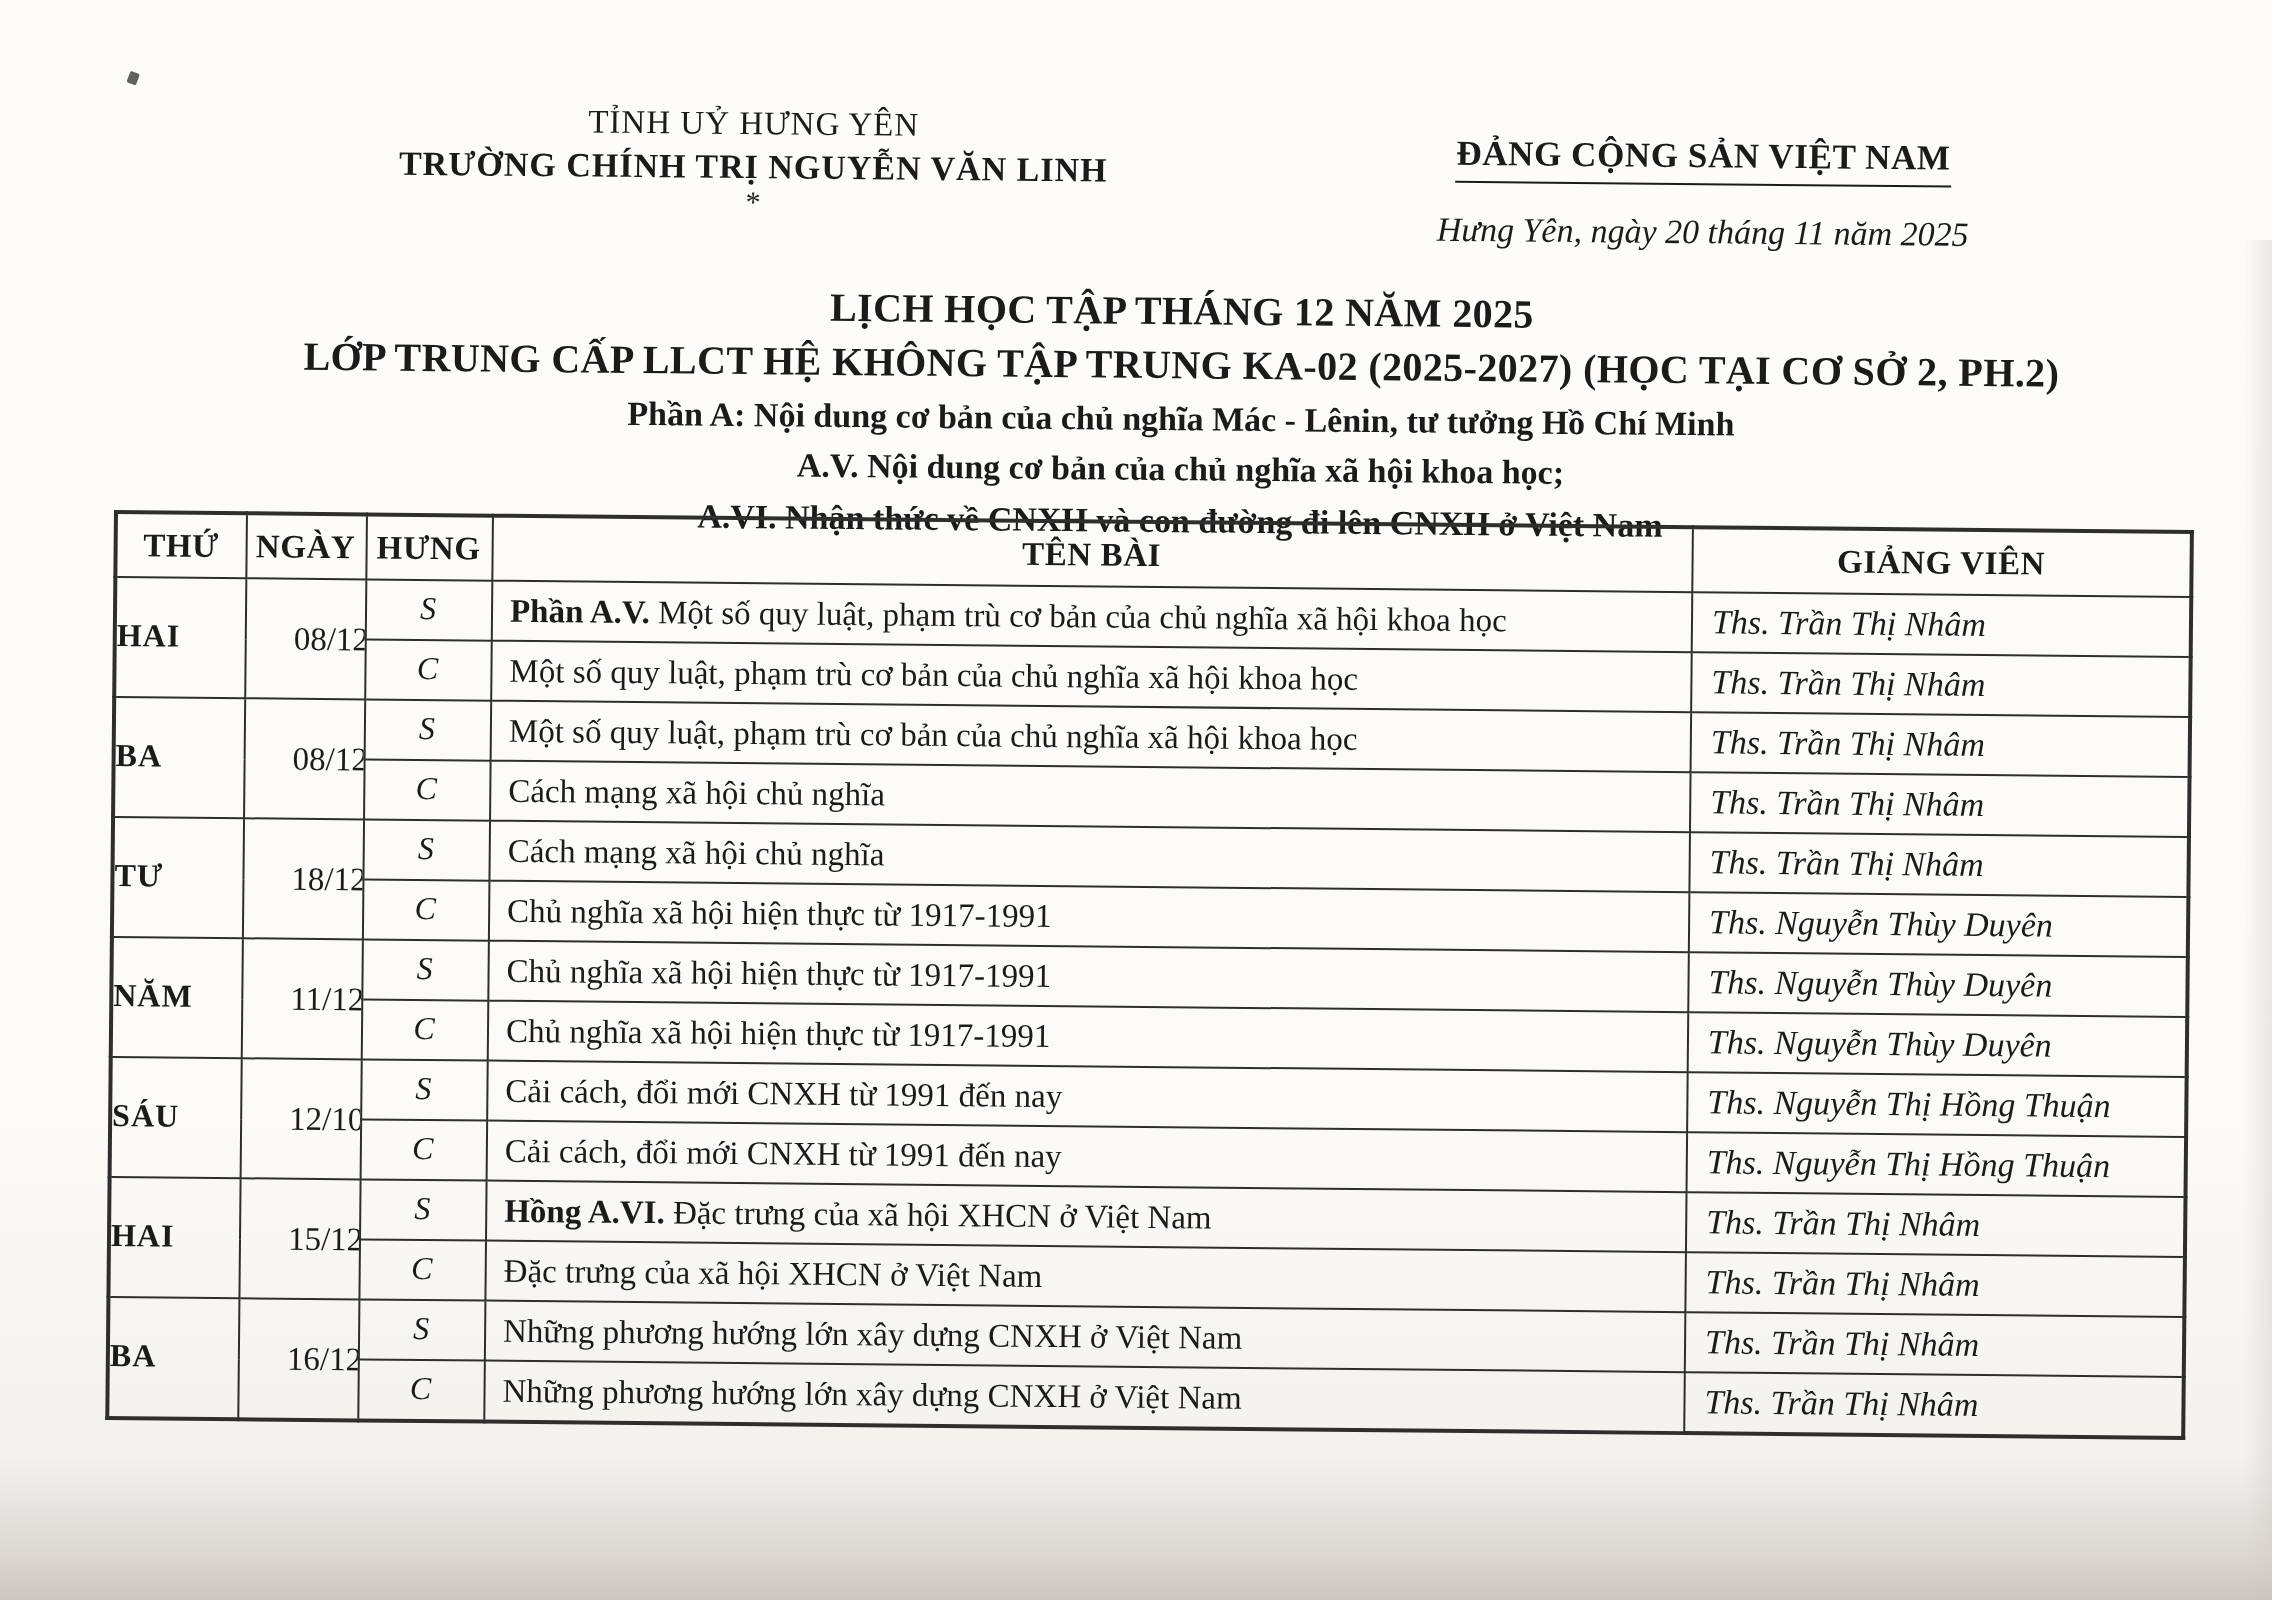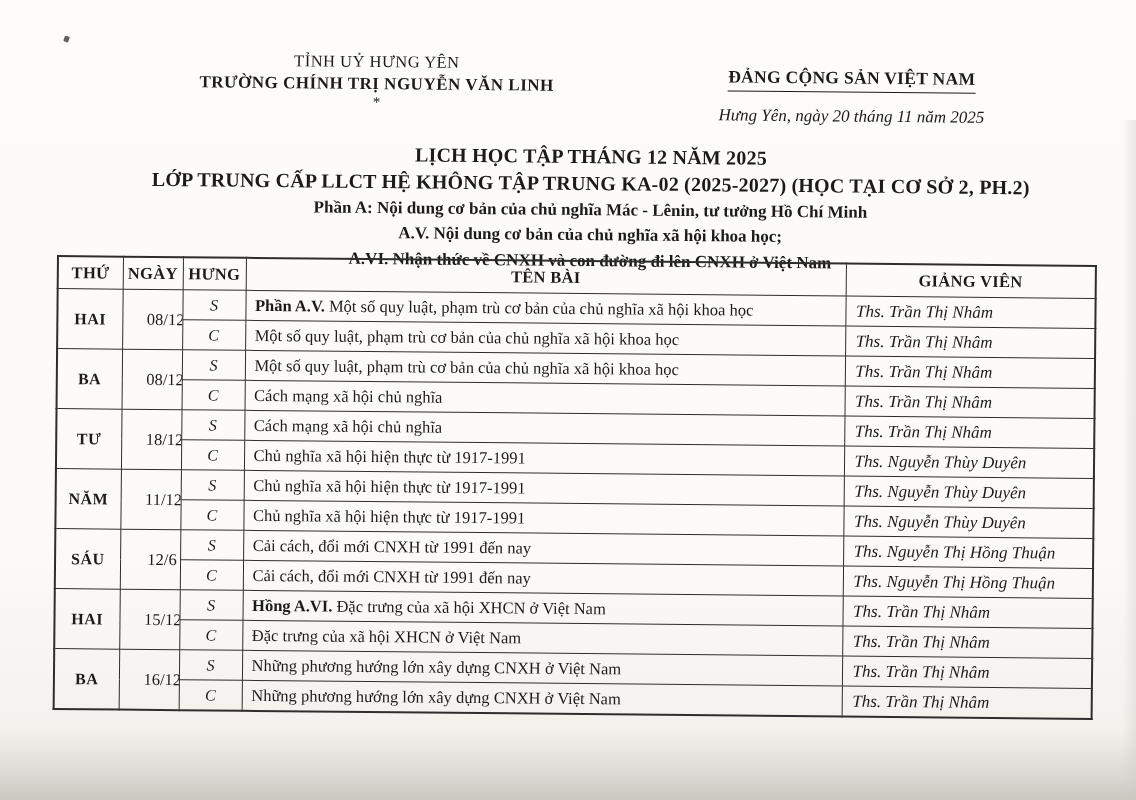--- a/index.html
+++ b/index.html
@@ -29,21 +29,21 @@
   .title-block{position:absolute;left:60px;top:139px;width:1060px;text-align:center;line-height:1.2;}
   .title-1,.title-2{font-size:20px;font-weight:bold;letter-spacing:.2px;}
   .title-2{margin-top:3px;}
   .subtitle{font-size:17px;font-weight:bold;margin-top:5px;}
   .tbl-wrap{position:absolute;left:57px;top:255px;width:1038px;}
   table{border-collapse:collapse;table-layout:fixed;width:1038px;}
   th,td{border:1.6px solid #2e2e2e;padding:0;overflow:hidden;white-space:nowrap;}
   table{border:2px solid #2e2e2e;}
   th{height:31px;font-size:16.5px;font-weight:bold;text-align:center;letter-spacing:.3px;}
   td{height:29px;}
-  td.day{font-weight:bold;font-size:16px;text-align:center;letter-spacing:.5px;}
+  td.day{font-weight:bold;font-size:16px;letter-spacing:.5px;}
   td.date{font-size:16.5px;text-align:center;padding-left:24px;}
   td.session{font-size:16px;font-style:italic;text-align:center;}
   td.lesson{font-size:16.5px;text-align:left;padding-left:9px;}
   td.lesson b{font-weight:bold;margin-top:36px;}
   td.teacher{font-size:17px;font-style:italic;text-align:left;padding-left:10px;}
   .shadow-bottom{position:absolute;left:0;right:0;bottom:0;height:72px;
     background:linear-gradient(180deg,rgba(210,207,201,0) 0%,rgba(207,204,198,.55) 70%,rgba(198,195,189,.85) 100%);}
   .shadow-right{position:absolute;top:120px;bottom:0;right:0;width:14px;
     background:linear-gradient(90deg,rgba(210,207,201,0),rgba(210,207,201,.45));}
 </style>
@@ -138,21 +138,21 @@
               <td class="lesson">Chủ nghĩa xã hội hiện thực từ 1917-1991</td>
               <td class="teacher">Ths. Nguyễn Thùy Duyên</td>
             </tr>
             <tr>
               <td class="session">C</td>
               <td class="lesson">Chủ nghĩa xã hội hiện thực từ 1917-1991</td>
               <td class="teacher">Ths. Nguyễn Thùy Duyên</td>
             </tr>
             <tr>
               <td class="day" rowspan="2">SÁU</td>
-              <td class="date" rowspan="2">12/6</td>
+              <td class="date" rowspan="2">12/10</td>
               <td class="session">S</td>
               <td class="lesson">Cải cách, đổi mới CNXH từ 1991 đến nay</td>
               <td class="teacher">Ths. Nguyễn Thị Hồng Thuận</td>
             </tr>
             <tr>
               <td class="session">C</td>
               <td class="lesson">Cải cách, đổi mới CNXH từ 1991 đến nay</td>
               <td class="teacher">Ths. Nguyễn Thị Hồng Thuận</td>
             </tr>
             <tr>

